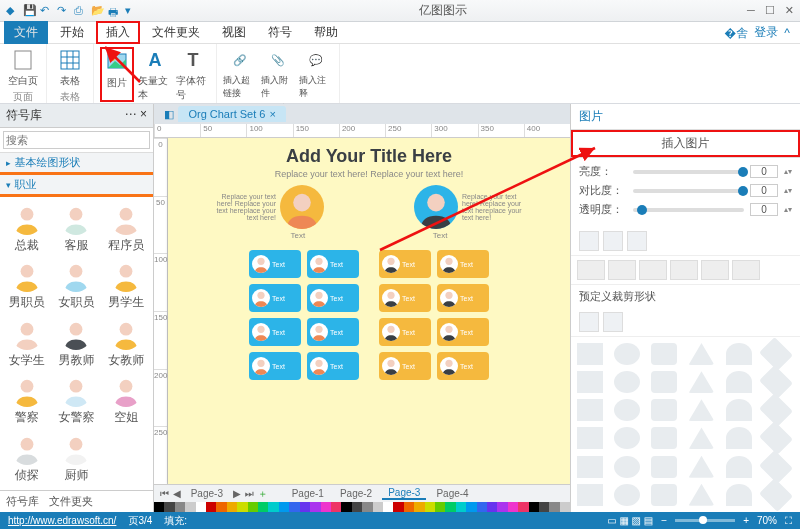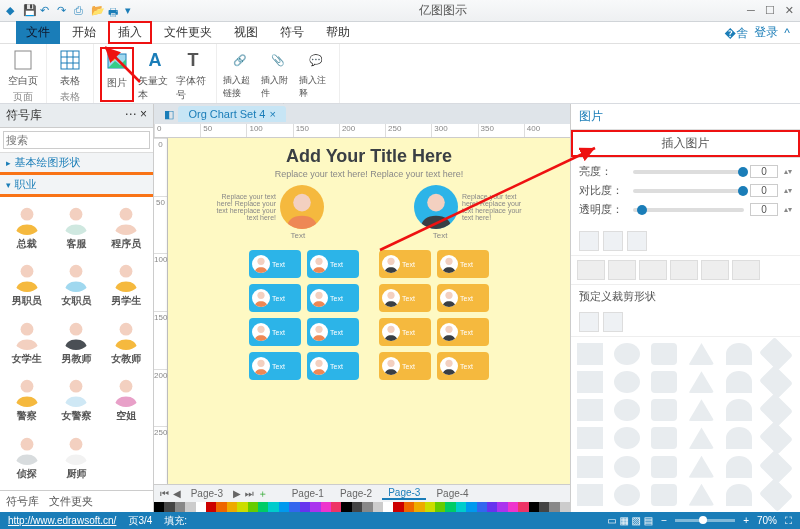--- a/index.html
+++ b/index.html
@@ -4,21 +4,21 @@
 <style>
 * { box-sizing: border-box; margin: 0; padding: 0; font-family: "Microsoft YaHei", Arial, sans-serif; }
 body { width: 800px; height: 529px; background: #fff; font-size: 11px; overflow: hidden; position: relative; }
 .titlebar { height: 22px; background: linear-gradient(#f8f9fa,#eef0f2); display: flex; align-items: center; padding: 0 6px; border-bottom: 1px solid #d0d4d8; }
 .qat { display: flex; gap: 3px; }
 .qat-ico { width: 14px; height: 14px; display: inline-block; color: #1a7db8; }
 .title { flex: 1; text-align: center; color: #555; font-size: 12px; }
 .winctl { display: flex; gap: 10px; color: #666; }
 .mainmenu { height: 22px; display: flex; align-items: center; gap: 2px; padding-left: 4px; border-bottom: 1px solid #e0e0e0; }
 .mainmenu .tab { padding: 3px 10px; color: #333; font-size: 12px; }
-.mainmenu .tab.file { background: #1a7db8; color: #0f172a; margin-left: 12px; }
+.mainmenu .tab.file { background: #1a7db8; color: #e5e5e5; }
 .mainmenu .tab.active { border: 2px solid #e11; padding: 1px 8px; }
 .mainmenu .right { margin-left: auto; display: flex; align-items: center; gap: 6px; color: #1a7db8; font-size: 12px; padding-right: 10px;}
 .ribbon { height: 60px; background: #fff; border-bottom: 1px solid #d8dbe0; display: flex; }
 .rgroup { display: flex; flex-direction: column; align-items: center; padding: 3px 6px 1px; border-right: 1px solid #eee; }
 .rgroup .icons { display: flex; gap: 4px; }
 .ritem { display: flex; flex-direction: column; align-items: center; width: 34px; }
 .ritem .ico { width: 26px; height: 26px; display: flex; align-items: center; justify-content: center; }
 .ritem .lbl { font-size: 10px; color: #555; margin-top: 1px; }
 .ritem.highlight { border: 2px solid #e11; }
 .rgroup .glbl { font-size: 10px; color: #888; margin-top: 2px; }
@@ -26,21 +26,21 @@
 .leftpanel { width: 154px; border-right: 1px solid #ccc; display: flex; flex-direction: column; }
 .lp-head { background: #e8ecef; padding: 3px 6px; font-size: 12px; color: #333; display:flex; justify-content:space-between; border-bottom:1px solid #ccc;}
 .lp-search { padding: 3px; border-bottom:1px solid #ddd;}
 .lp-search input { width: 100%; font-size: 11px; padding: 2px; border:1px solid #ccc;}
 .lp-acc { padding: 2px 6px; background: #f2f4f6; border-bottom: 3px solid #f97316; display:flex; align-items:center; gap:4px; font-size:11px; color:#1a7db8;}
 .lp-acc::before { content: "▸"; color:#1a7db8; font-size:9px;}
 .lp-acc.open::before { content:"▾";}
 .lp-shapes { flex:1; overflow:auto; padding: 4px 2px; display:grid; grid-template-columns:repeat(3,1fr); gap:2px 0; }
 .shape-cell { display:flex; flex-direction:column; align-items:center; padding:2px;}
 .shape-cell .avatar { width:32px; height:32px; border-radius:50%; display:flex; flex-direction:column; align-items:center; justify-content:flex-end; overflow:hidden;}
-.shape-cell .slbl { font-size:10px; color:#555; margin-top:2px;font-weight:bold;}
+.shape-cell .slbl { font-size:12px; color:#555; margin-top:2px;}
 .lp-foot { border-top:1px solid #ccc; padding:3px 6px; font-size:11px; color:#555; display:flex; gap:10px;}
 .canvas-area { flex:1; display:flex; flex-direction:column; background:#e8edf1; position:relative;}
 .doc-tabs { height:20px; background:#dfe4e9; display:flex; align-items:center; padding-left:6px;}
 .doc-tab { background:#c7e5f5; padding:2px 10px; font-size:11px; color:#1a7db8; border-radius:3px 3px 0 0; display:flex; align-items:center; gap:4px;}
 .ruler-h { height:14px; background:#fff; border-bottom:1px solid #ccc; font-size:8px; color:#888; display:flex;}
 .ruler-h span{ flex:1; border-left:1px solid #ddd; padding-left:2px;}
 .canvas-wrap { flex:1; display:flex; overflow:hidden;}
 .ruler-v { width:14px; background:#fff; border-right:1px solid #ccc; font-size:8px; color:#888; display:flex; flex-direction:column;}
 .ruler-v span{ flex:1; border-top:1px solid #ddd; padding-top:1px; text-align:center;}
 .canvas { flex:1; background:#fef9c3; position:relative; overflow:hidden; box-shadow:0 0 3px rgba(0,0,0,.2);}
@@ -344,21 +344,21 @@
     <div class="lp-foot">
       <span>符号库</span>
       <span>文件更夹</span>
     </div>
   </div>
 
   <div class="canvas-area">
     <div class="doc-tabs">
       <span style="color:#1a7db8;padding:0 4px">◧</span>
       <div class="doc-tab">
-        <span>Org Chart Set 4</span>
+        <span>Org Chart Set 6</span>
         <span>×</span>
       </div>
     </div>
     <div class="ruler-h" id="ruler-h">
         <span>0</span>
         <span>50</span>
         <span>100</span>
         <span>150</span>
         <span>200</span>
         <span>250</span>

